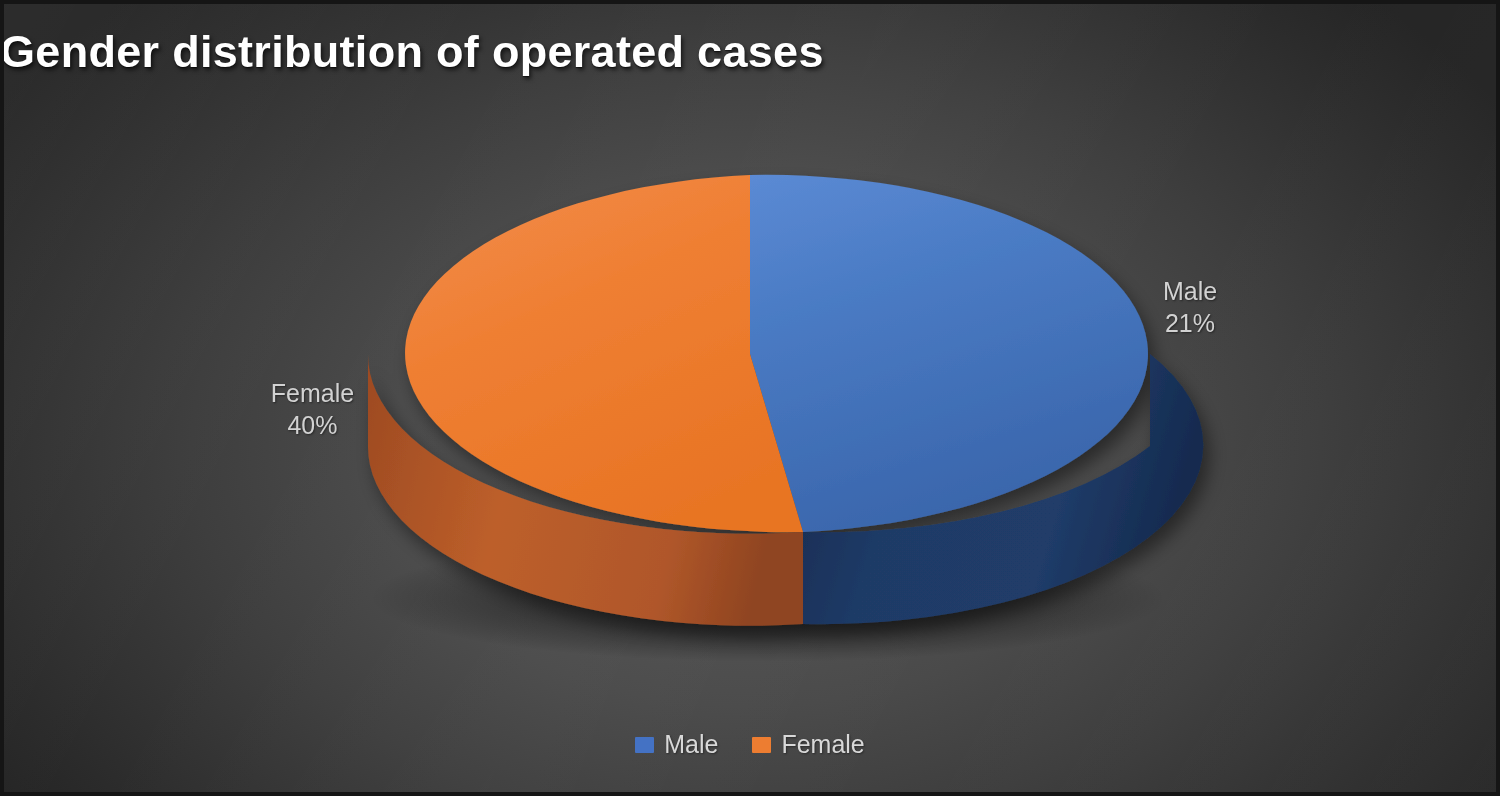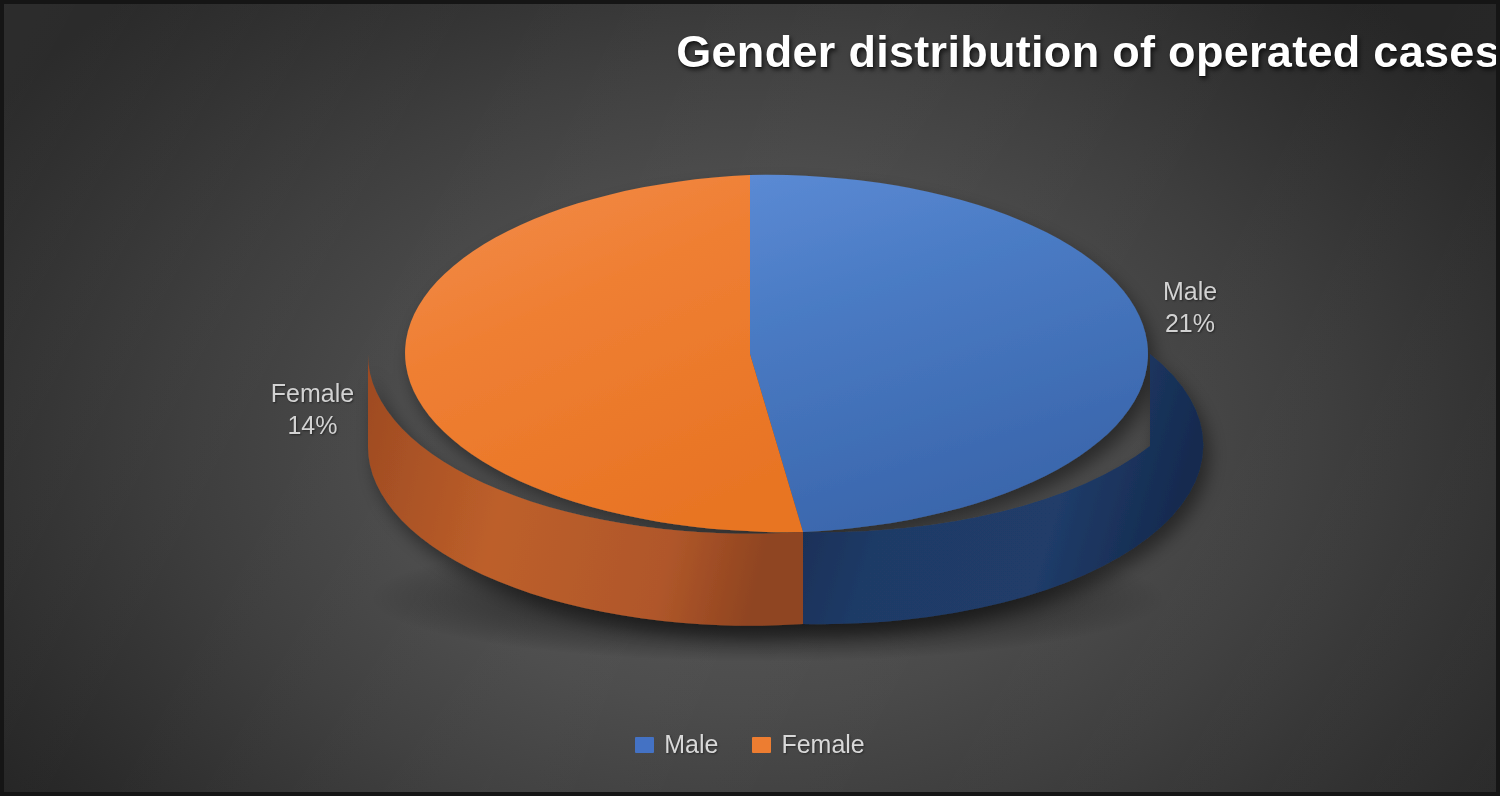--- a/index.html
+++ b/index.html
@@ -35,21 +35,21 @@
       rgba(255,255,255,0.0) 68%,
       rgba(255,255,255,0.028) 100%);
     pointer-events: none;
   }
 
   #chart-title {
     position: absolute;
     top: 26px;
     left: 0;
     width: 100%;
-    text-align: right;
+    text-align: left;
     font-size: 45px;
     font-weight: bold;
     color: #ffffff;
     letter-spacing: 0.3px;
     text-shadow: 2px 3px 4px rgba(0,0,0,0.62), 0 1px 1px rgba(0,0,0,0.5);
     z-index: 6;
   }
 
   #pie-wrap {
     position: absolute;
@@ -186,21 +186,21 @@
     </svg>
   </div>
 
   <div class="slice-label" id="label-male">
     <span>Male</span>
     <span class="pct">21%</span>
   </div>
 
   <div class="slice-label" id="label-female">
     <span>Female</span>
-    <span class="pct">14%</span>
+    <span class="pct">40%</span>
   </div>
 
   <div id="legend">
     <div class="legend-entry">
       <span class="legend-swatch" style="background:#4472c4"></span>
       <span class="legend-text">Male</span>
     </div>
     <div class="legend-entry">
       <span class="legend-swatch" style="background:#ed7d31"></span>
       <span class="legend-text">Female</span>

